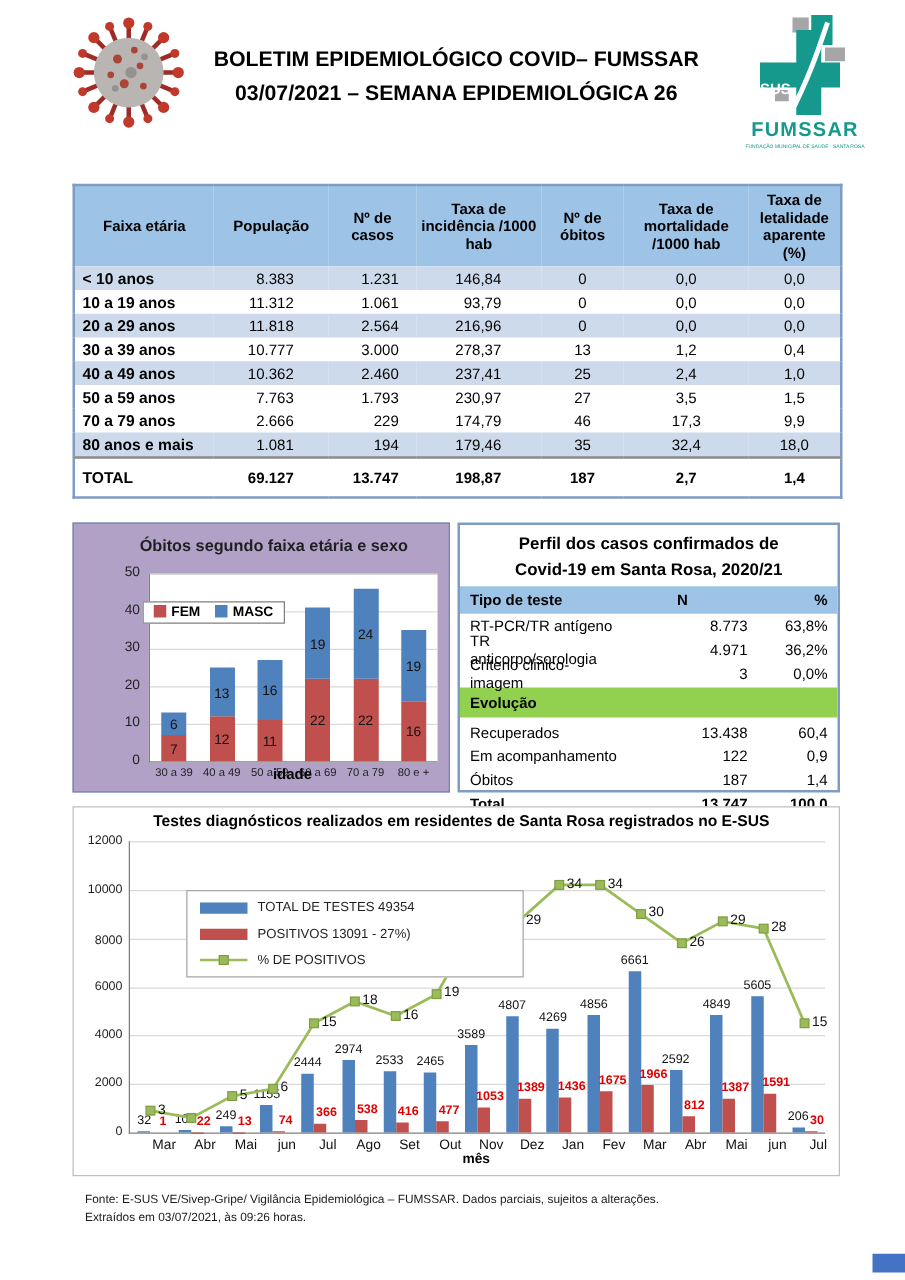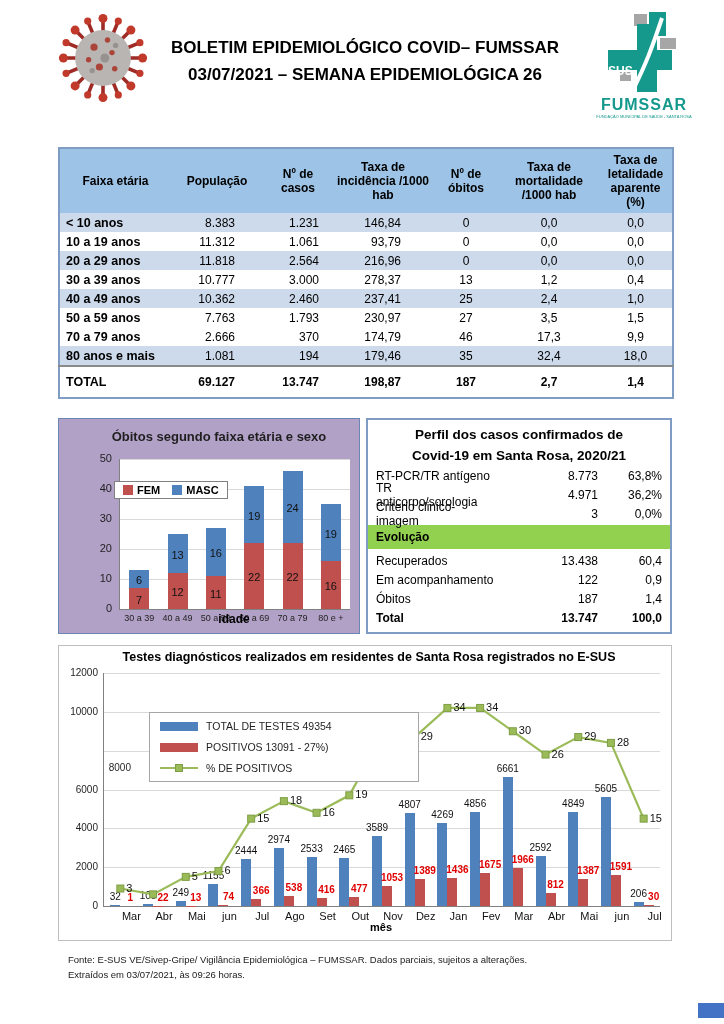--- a/index.html
+++ b/index.html
@@ -234,21 +234,21 @@
           <td class="c1">7.763</td>
           <td class="c2">1.793</td>
           <td class="c3">230,97</td>
           <td class="c4">27</td>
           <td class="c5">3,5</td>
           <td class="c6">1,5</td>
         </tr>
         <tr>
           <td class="c0">70 a 79 anos</td>
           <td class="c1">2.666</td>
-          <td class="c2">370</td>
+          <td class="c2">229</td>
           <td class="c3">174,79</td>
           <td class="c4">46</td>
           <td class="c5">17,3</td>
           <td class="c6">9,9</td>
         </tr>
         <tr class="alt">
           <td class="c0">80 anos e mais</td>
           <td class="c1">1.081</td>
           <td class="c2">194</td>
           <td class="c3">179,46</td>
@@ -318,20 +318,25 @@
         <span><span class="lsw" style="background: rgb(79, 129, 189);"></span><span>MASC</span></span>
       </div>
     <div class="axlabel">idade</div>
   </div>
 
   <div id="profile">
     <div class="ptitle">
       <div>Perfil dos casos confirmados de</div>
       <div>Covid-19 em Santa Rosa, 2020/21</div>
     </div>
+    <div class="prow" id="profile-head">
+        <span class="lab">Tipo de teste</span>
+        <span class="n">N</span>
+        <span class="p">%</span>
+      </div>
     <div>
         <div class="prow">
           <span class="lab">RT-PCR/TR antígeno</span>
           <span class="n">8.773</span>
           <span class="p">63,8%</span>
         </div>
         <div class="prow">
           <span class="lab">TR anticorpo/sorologia</span>
           <span class="n">4.971</span>
           <span class="p">36,2%</span>
@@ -373,21 +378,21 @@
     <div class="ctitle">Testes diagnósticos realizados em residentes de Santa Rosa registrados no E-SUS</div>
     <div id="tests-plot">
         <div class="ylab" style="left: -44px; width: 38px; font-size: 10px; top: 227px;">0</div>
         <div class="gline" style="bottom: 37.8333px;"></div>
         <div class="ylab" style="left: -44px; width: 38px; font-size: 10px; top: 188.167px;">2000</div>
         <div class="gline" style="bottom: 76.6667px;"></div>
         <div class="ylab" style="left: -44px; width: 38px; font-size: 10px; top: 149.333px;">4000</div>
         <div class="gline" style="bottom: 115.5px;"></div>
         <div class="ylab" style="left: -44px; width: 38px; font-size: 10px; top: 110.5px;">6000</div>
         <div class="gline" style="bottom: 154.333px;"></div>
-        <div class="ylab" style="left: -44px; width: 38px; font-size: 10px; top: 89px; margin-left: 33px;">8000</div>
+        <div class="ylab" style="left: -44px; width: 38px; font-size: 10px; top: 74px;">8000</div>
         <div class="gline" style="bottom: 193.167px;"></div>
         <div class="ylab" style="left: -44px; width: 38px; font-size: 10px; top: 32.8333px;">10000</div>
         <div class="gline" style="bottom: 232px;"></div>
         <div class="ylab" style="left: -44px; width: 38px; font-size: 10px; top: -6px;">12000</div>
         <div class="tbar" style="left: 6.35294px; width: 10px; height: 0.621333px; background: rgb(79, 129, 189);"></div>
         <div class="tbar" style="left: 16.3529px; width: 10px; height: 0.0194167px; background: rgb(192, 80, 77);"></div>
         <div class="tlab" style="left: -10.6471px; bottom: 3.62133px; text-align: center;">32</div>
         <div class="plab" style="left: 4.35294px; bottom: 3.01942px;">1</div>
         <div class="txlab" style="left: 0px; width: 32.7059px; top: 237px;">Mar</div>
         <div class="tbar" style="left: 39.0588px; width: 10px; height: 1.94167px; background: rgb(79, 129, 189);"></div>

